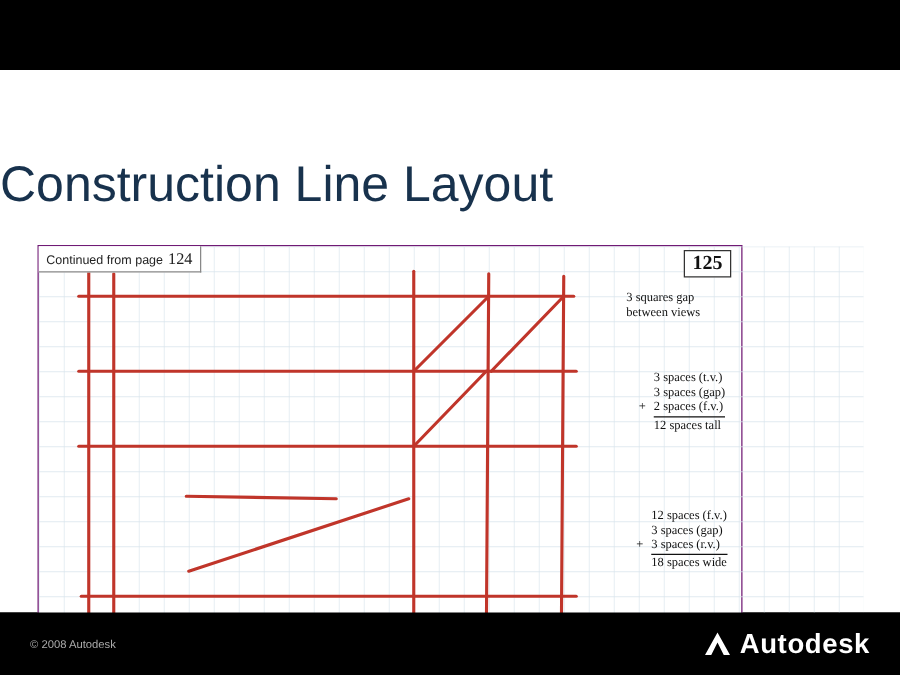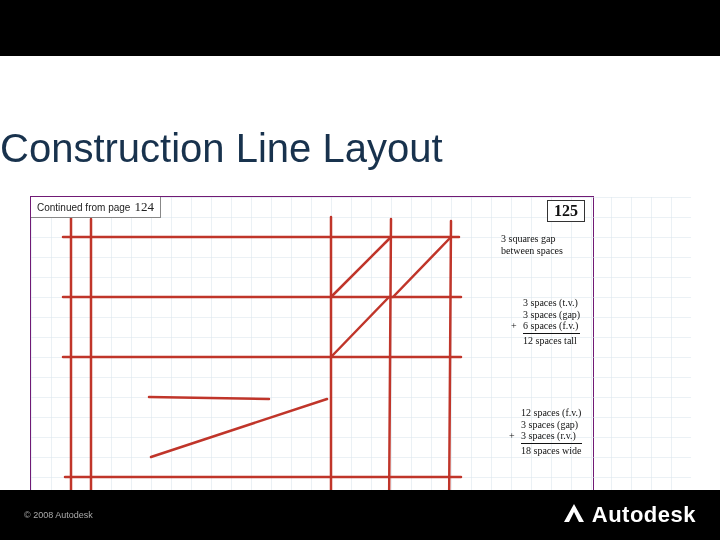--- a/index.html
+++ b/index.html
@@ -7,21 +7,21 @@
   .slide { width: 720px; height: 540px; position: relative; }
   .top-band { position: absolute; top: 0; left: 0; right: 0; height: 56px; background: #000; }
   .content-band { position: absolute; top: 56px; left: 0; right: 0; bottom: 50px; background: #fff; }
   .bottom-band { position: absolute; bottom: 0; left: 0; right: 0; height: 50px; background: #000; display: flex; align-items: center; justify-content: space-between; padding: 0 24px; }
   .title { position: absolute; top: 70px; left: 0; right: 0; font-size: 40px; font-weight: 400; color: #18324d; font-family: Arial, sans-serif; }
   .figure { position: absolute; top: 140px; left: 30px; width: 564px; height: 330px; background: #fff; border: 1px solid #701a75; }
   
   .annotations { position: absolute; top: 0; left: 0; right: 0; bottom: 0; font-family: "Comic Sans MS", cursive; color: #111; }
   .ann { position: absolute; font-size: 10px; line-height: 1.15; white-space: nowrap; }
   .copyright { color: #aaa; font-size: 9px; }
-  .logo { color: #fff; font-size: 22px; font-weight: 600; letter-spacing: 0.5px; display: flex; align-items: flex-start; gap: 6px; }
+  .logo { color: #fff; font-size: 22px; font-weight: 600; letter-spacing: 0.5px; display: flex; align-items: center; gap: 6px; }
   .logo svg { display: block; }
   .continued-box { position: absolute; top: 0; left: 0; padding: 2px 6px; font-size: 10px; font-family: Arial, sans-serif; color: #222; border-right: 1px solid #888; border-bottom: 1px solid #888; background: #fff; display: flex; align-items: baseline; gap: 4px; }
   .continued-box .pg { font-family: "Comic Sans MS", cursive; font-size: 13px; }
   .page-num-box { position: absolute; top: 3px; right: 8px; padding: 1px 6px; font-family: Georgia, serif; font-weight: 700; font-size: 16px; color: #111; border: 1px solid #333; background: rgba(255,255,255,0.9); }
   .tall-hr { border: 0; border-top: 1px solid #111; margin: 1px 0; }
   .calc .op { position: absolute; left: -12px; top: 0; }
 </style>
 </head>
 <body>
 
@@ -70,29 +70,29 @@
       <div class="continued-box">
         <span>Continued from page</span>
         <span class="pg">124</span>
       </div>
       <div class="page-num-box">125</div>
 
       
       <div class="annotations">
         <div class="ann" style="top:36px; left:470px;">
           <div>3 squares gap</div>
-          <div>between spaces</div>
+          <div>between views</div>
         </div>
 
         <div class="ann" style="top:100px; left:492px;">
           <div>3 spaces (t.v.)</div>
           <div>3 spaces (gap)</div>
           <div class="calc" style="position:relative;">
             <span class="op">+</span>
-            <span>6 spaces (f.v.)</span>
+            <span>2 spaces (f.v.)</span>
           </div>
           <hr class="tall-hr">
           <div>12 spaces tall</div>
         </div>
 
         <div class="ann" style="top:210px; left:490px;">
           <div>12 spaces (f.v.)</div>
           <div>3 spaces (gap)</div>
           <div class="calc" style="position:relative;">
             <span class="op">+</span>

